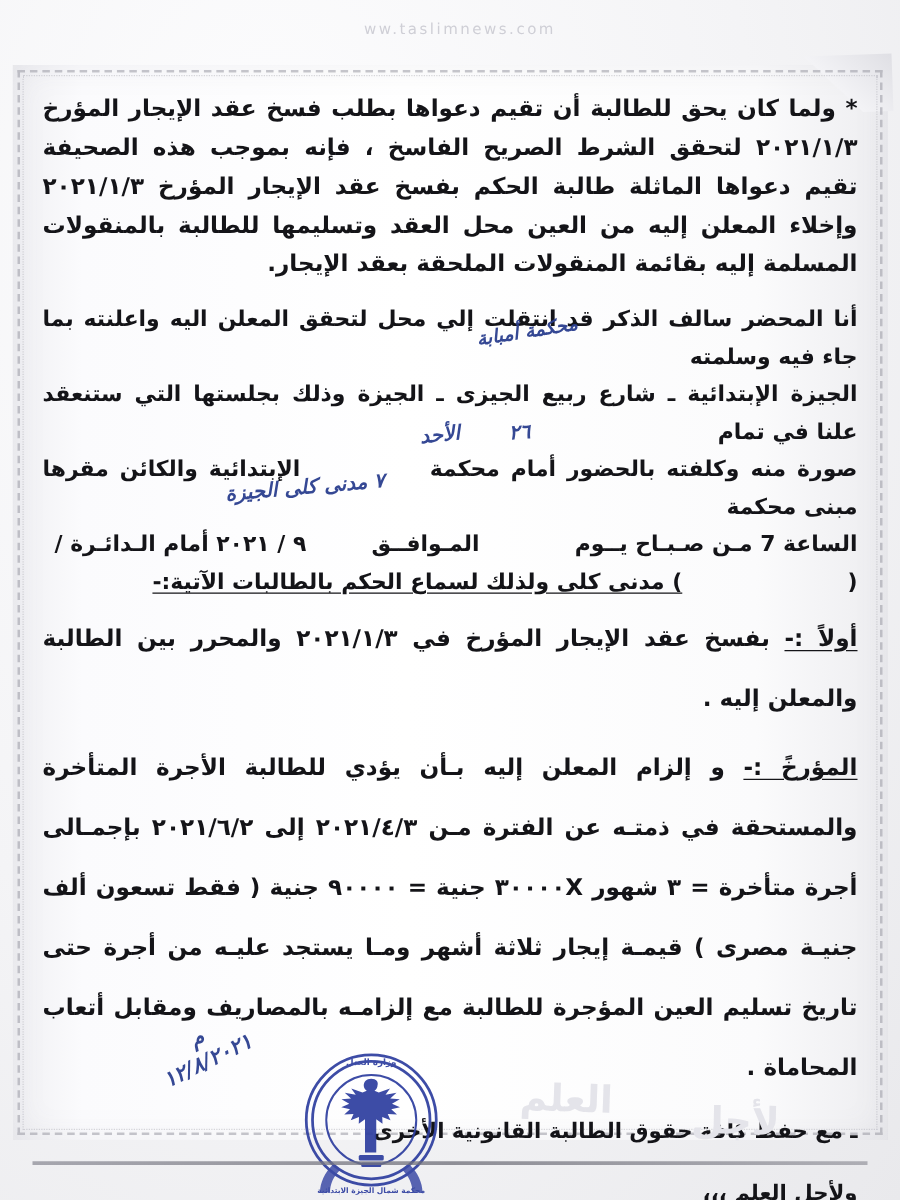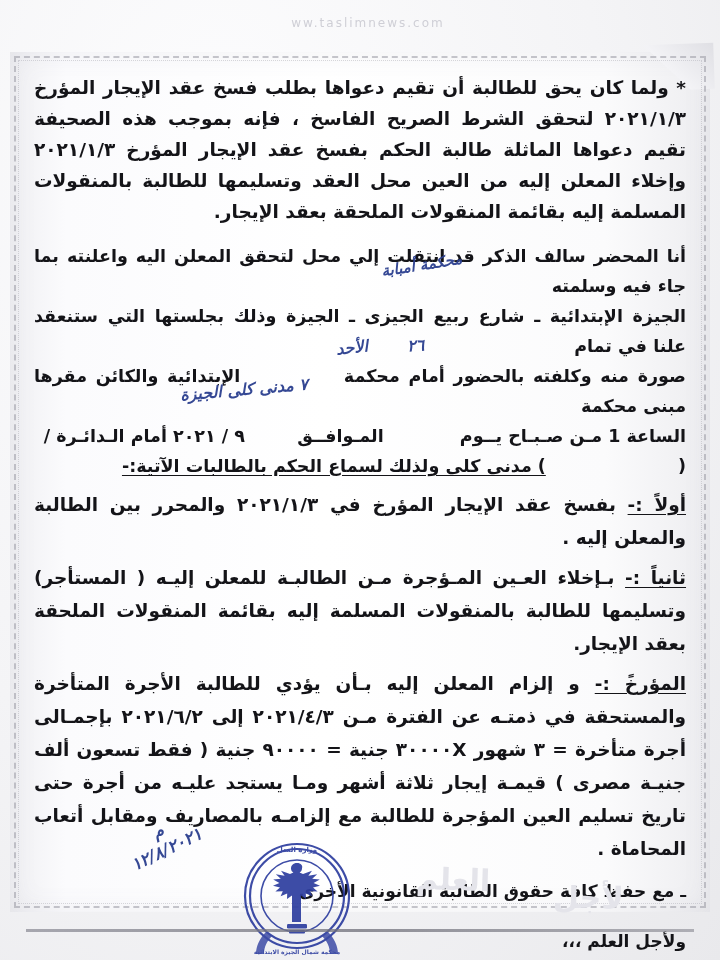--- a/index.html
+++ b/index.html
@@ -100,21 +100,21 @@
   }
 
   .blank-slot{
     display:inline-block;
     min-width:86px;
     position:relative;
   }
 
   .item{
     font-size:18.5px;
-    line-height:33px;
+    line-height:48px;
     font-weight:700;
     margin:7px 0 0 0;
     text-align:justify;
   }
   .item-label{
     text-decoration:underline;
     text-underline-offset:3px;
   }
   .u{ text-decoration:underline; text-underline-offset:3px;margin-top:48px; }
 
@@ -217,42 +217,38 @@
 
     <div class="body-block">
       <div>أنا المحضر سالف الذكر قد انتقلت إلي محل لتحقق المعلن اليه واعلنته بما جاء فيه وسلمته</div>
       <div>الجيزة الإبتدائية  ـ شارع ربيع الجيزى ـ الجيزة  وذلك بجلستها التي ستنعقد علنا في تمام</div>
       <div>
         <span>صورة منه وكلفته بالحضور أمام محكمة</span>
         <span class="blank-slot"></span>
         <span>الإبتدائية   والكائن مقرها مبنى محكمة</span>
       </div>
       <div>
-        <span>الساعة 1 مـن صـبـاح يــوم</span>
+        <span>الساعة 7 مـن صـبـاح يــوم</span>
         <span class="blank-slot" style="min-width:64px"></span>
         <span>المـوافــق</span>
         <span class="blank-slot" style="min-width:40px"></span>
         <span class="ltrnum">/ ٩ / ٢٠٢١   أمام الـدائـرة</span>
       </div>
       <div>
         <span>(</span>
         <span class="blank-slot" style="min-width:120px"></span>
         <span class="u">) مدنى كلى ولذلك لسماع الحكم بالطالبات الآتية:-</span>
       </div>
     </div>
 
     <p class="item">
       <span class="item-label">أولاً :-</span>
       <span>بفسخ عقد الإيجار المؤرخ في ٢٠٢١/١/٣ والمحرر بين الطالبة والمعلن إليه .</span>
     </p>
 
-    <p class="item">
-      <span class="item-label">ثانياً :-</span>
-      <span>بـإخلاء العـين المـؤجرة مـن الطالبـة للمعلن إليـه  ( المستأجر) وتسليمها للطالبة بالمنقولات المسلمة إليه بقائمة المنقولات الملحقة بعقد الإيجار.</span>
-    </p>
 
     <p class="item">
       <span class="item-label">المؤرخً :-</span>
       <span>و إلزام المعلن إليه بـأن يؤدي للطالبة الأجرة المتأخرة والمستحقة في ذمتـه عن الفترة مـن ٢٠٢١/٤/٣ إلى ٢٠٢١/٦/٢ بإجمـالى أجرة متأخرة = ٣ شهور ٣٠٠٠٠X جنية = ٩٠٠٠٠ جنية ( فقط تسعون ألف جنيـة مصرى ) قيمـة إيجار ثلاثة أشهر ومـا يستجد عليـه من أجرة حتى تاريخ تسليم العين المؤجرة للطالبة مع إلزامـه بالمصاريف ومقابل أتعاب المحاماة .</span>
     </p>
 
     <p class="tail">ـ مع حفظ كافة حقوق الطالبة القانونية الأخرى</p>
     <p class="tail2">ولأجل العلم ،،،</p>
   </div>
 

